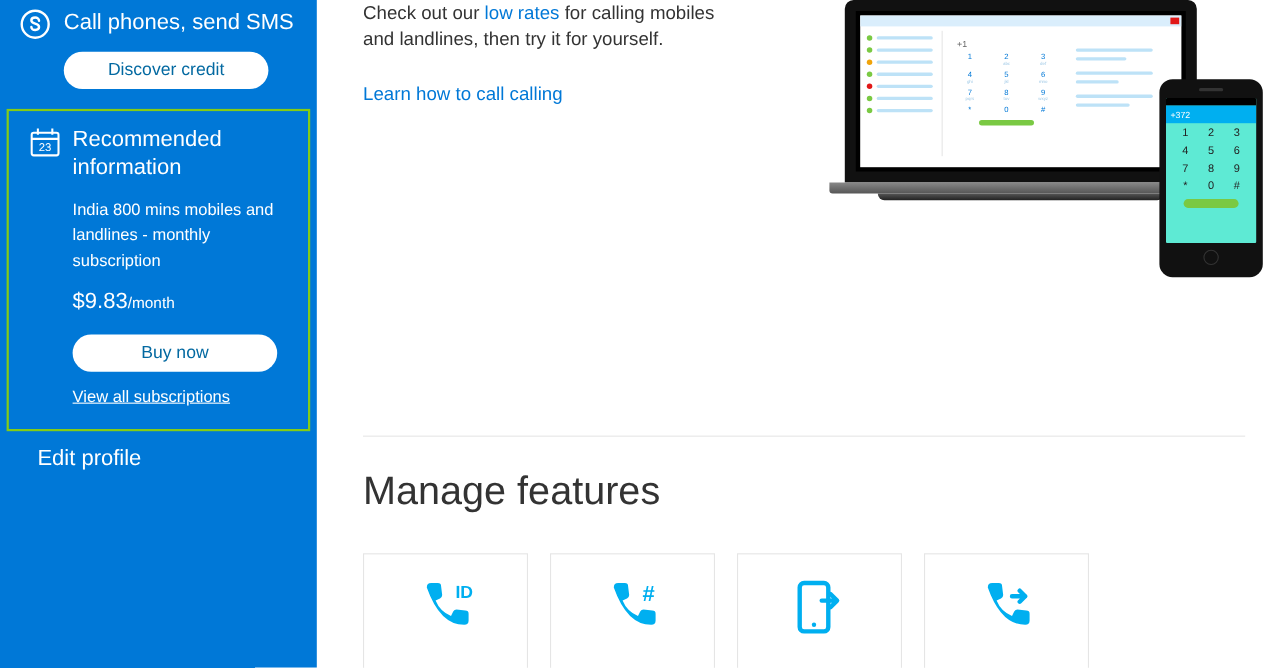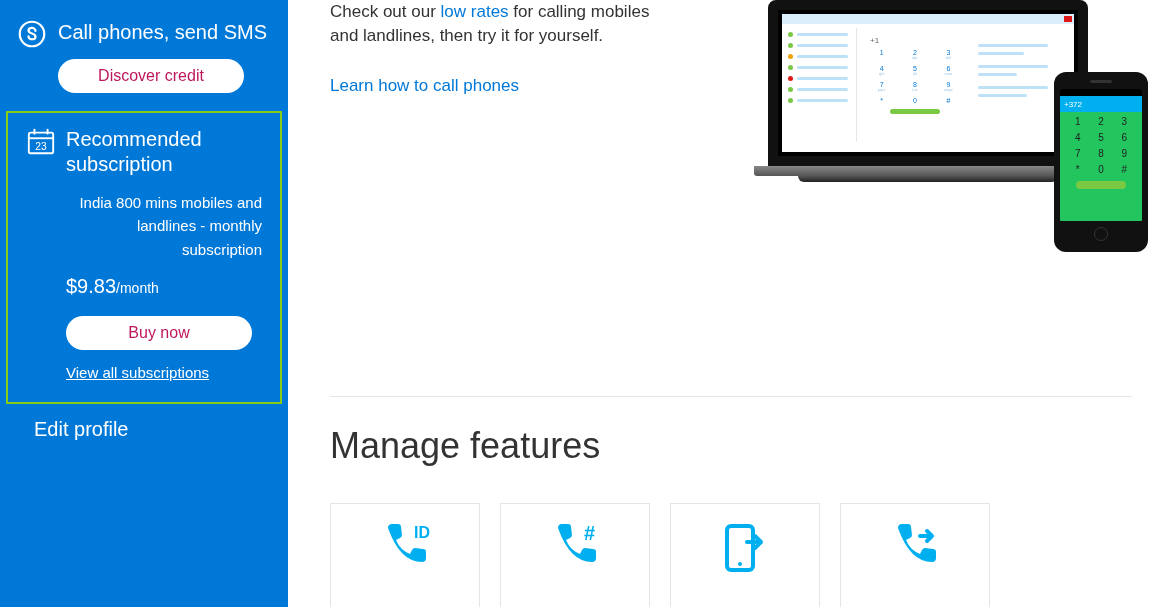--- a/index.html
+++ b/index.html
@@ -9,21 +9,21 @@
     width: 1160px;
     height: 607px;
     overflow: hidden;
     display: flex;
   }
   
   .sidebar {
     width: 288px;
     background: #0078d7;
     color: #fff;
-    padding-top: 14px;
+    padding-top: 2px;
     flex: 0 0 288px;
   }
   .sb-block {
     padding: 6px 18px 18px 18px;
     display: flex;
   }
   .sb-icon {
     width: 40px;
     flex: 0 0 40px;
     display: flex;
@@ -32,40 +32,39 @@
   .sb-body { flex: 1; }
   .sb-title {
     font-size: 20px;
     font-weight: 300;
     line-height: 1.25;
     margin-bottom: 14px;
   }
   .pill-btn {
     display: inline-block;
     background: #fff;
-    color: #be185d;
+    color: #0369a1;
     border: 0;
     border-radius: 22px;
     padding: 8px 30px;
     font-size: 16px;
     min-width: 186px;
     text-align: center;
     cursor: pointer;
     font-family: inherit;
   }
   .highlight-box {
     border: 2px solid #84cc16;
     margin: 0 6px;
   }
   .sub-desc {
     font-size: 15px;
     line-height: 1.55;
     font-weight: 300;
     margin-bottom: 14px;
-    text-align: right;
   }
   .price-line { font-size: 15px; margin-bottom: 18px; }
   .price-line .amt { font-size: 20px; font-weight: 400; }
   .price-line .per { font-size: 14px; font-weight: 300; }
   .view-all {
     display: inline-block;
     color: #fff;
     font-size: 15px;
     text-decoration: underline;
     margin-top: 14px;
@@ -152,21 +151,21 @@
     position:absolute;
     right:0;
     top:72px;
     width:94px;
     height:180px;
     background:#111;
     border-radius:12px;
     padding:18px 6px 18px 6px;
   }
   .phone .speaker{width:22px;height:3px;background:#333;border-radius:2px;margin:-10px auto 6px;}
-  .phone .screen{background:#22c55e;height:132px;border-radius:1px;overflow:hidden;}
+  .phone .screen{background:#5eead4;height:132px;border-radius:1px;overflow:hidden;}
   .phone .status{height:7px;background:#000;}
   .phone .header{height:16px;background:#00aff0;color:#fff;font-size:8px;display:flex;align-items:center;padding-left:4px;}
   .phone .dial{display:grid;grid-template-columns:repeat(3,1fr);padding:4px 6px;gap:5px 0;}
   .phone .dial span{font-size:10px;color:#222;text-align:center;}
   .phone .call{height:8px;width:50px;background:#7ac943;border-radius:4px;margin:2px auto 0;}
   .phone .home{width:14px;height:14px;border:1px solid #333;border-radius:50%;margin:6px auto 0;}
   
   .hr{border:none;border-top:1px solid #e5e5e5;margin:56px 0 28px;}
   .hr.top-offset{margin-top:300px;}
   .mf-title{
@@ -179,21 +178,21 @@
   .card{
     width:150px;
     height:168px;
     border:1px solid #e5e5e5;
     padding:18px 14px 14px;
     display:flex;
     flex-direction:column;
     justify-content:space-between;
     cursor:pointer;
   }
-  .card .ic{height:60px;display:flex;align-items:flex-start;justify-content:center;}
+  .card .ic{height:60px;display:flex;align-items:center;justify-content:center;}
   .card .lbl{font-size:15px;color:#333;font-weight:300;line-height:1.3;}
 </style>
 </head>
 <body>
 
 <aside class="sidebar">
 
   <div class="sb-block">
     <div class="sb-icon">
       <svg width="28" height="28" viewBox="0 0 32 32">
@@ -212,40 +211,40 @@
       <div class="sb-icon">
         <svg width="30" height="30" viewBox="0 0 32 32" fill="none" stroke="#fff" stroke-width="2">
             <rect x="3" y="6" width="26" height="22" rx="2"></rect>
             <line x1="3" y1="12" x2="29" y2="12"></line>
             <line x1="9" y1="2" x2="9" y2="8"></line>
             <line x1="23" y1="2" x2="23" y2="8"></line>
             <text x="16" y="24" font-size="11" fill="#fff" stroke="none" text-anchor="middle" font-family="Arial">23</text>
           </svg>
       </div>
       <div class="sb-body">
-        <div class="sb-title">Recommended subscription</div>
+        <div class="sb-title">Recommended information</div>
         <div class="sub-desc">India 800 mins mobiles and landlines - monthly subscription</div>
         <div class="price-line">
           <span class="amt">$9.83</span><span class="per">/month</span>
         </div>
         <button class="pill-btn">Buy now</button>
         <div><a class="view-all">View all subscriptions</a></div>
       </div>
     </div>
   </div>
 
   <div class="sb-link">Edit profile</div>
 </aside>
 
 <main class="main">
 
   <p class="intro">
     <span>Check out our </span><span class="link">low rates</span><span> for calling mobiles and landlines, then try it for yourself.</span>
   </p>
-  <a class="learn-link">Learn how to call phones</a>
+  <a class="learn-link">Learn how to call calling</a>
 
   
   <div class="devices">
     <div class="laptop">
       <div class="laptop-screen">
         <div class="laptop-app">
           <div class="topbar">
               <div class="sq"></div>
             </div>
           <div class="laptop-pane-left">

